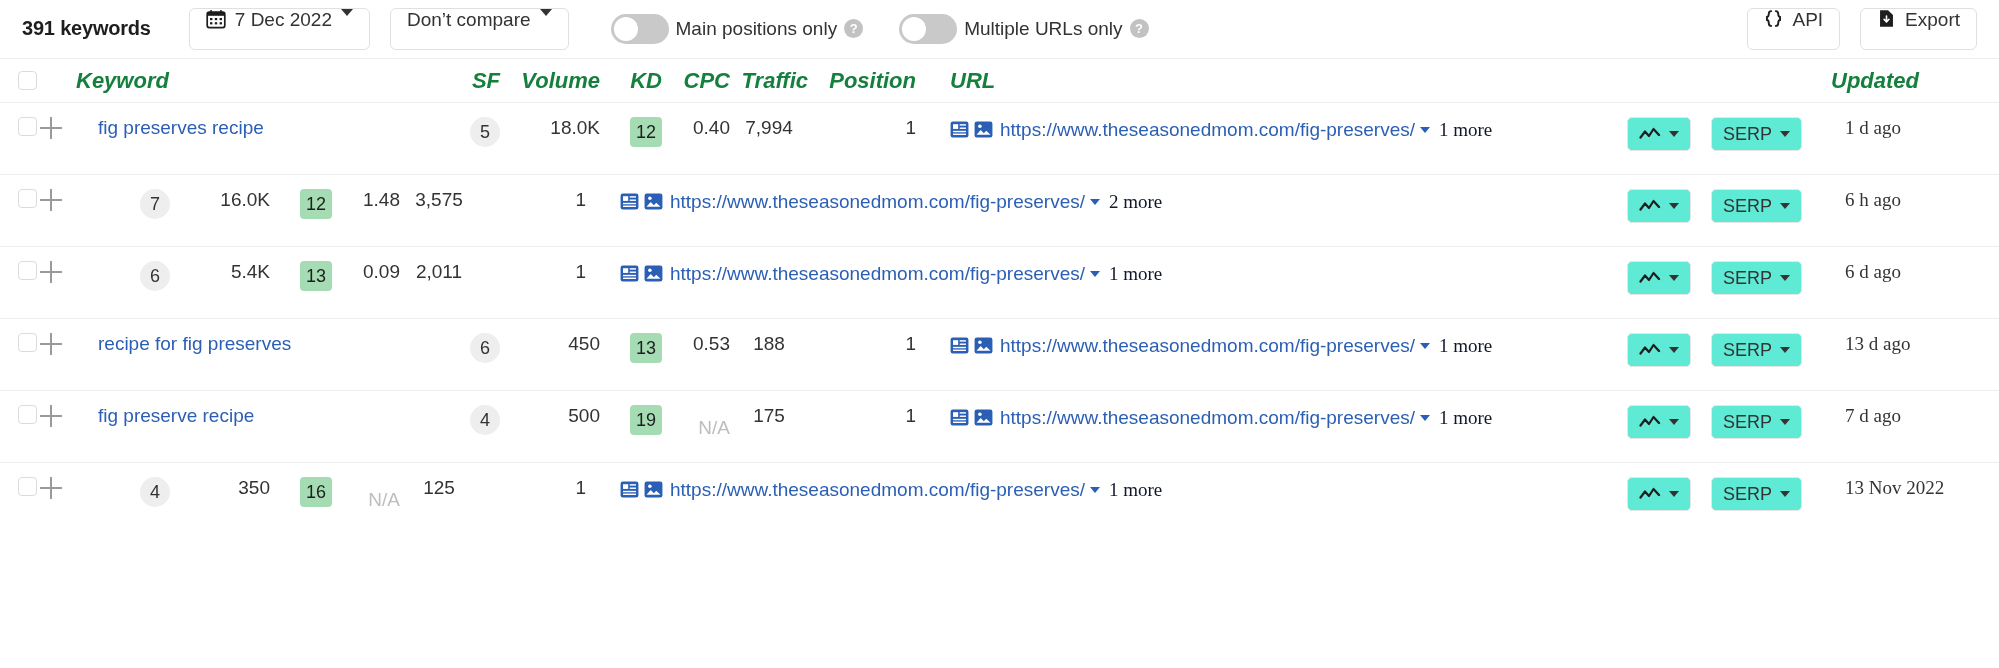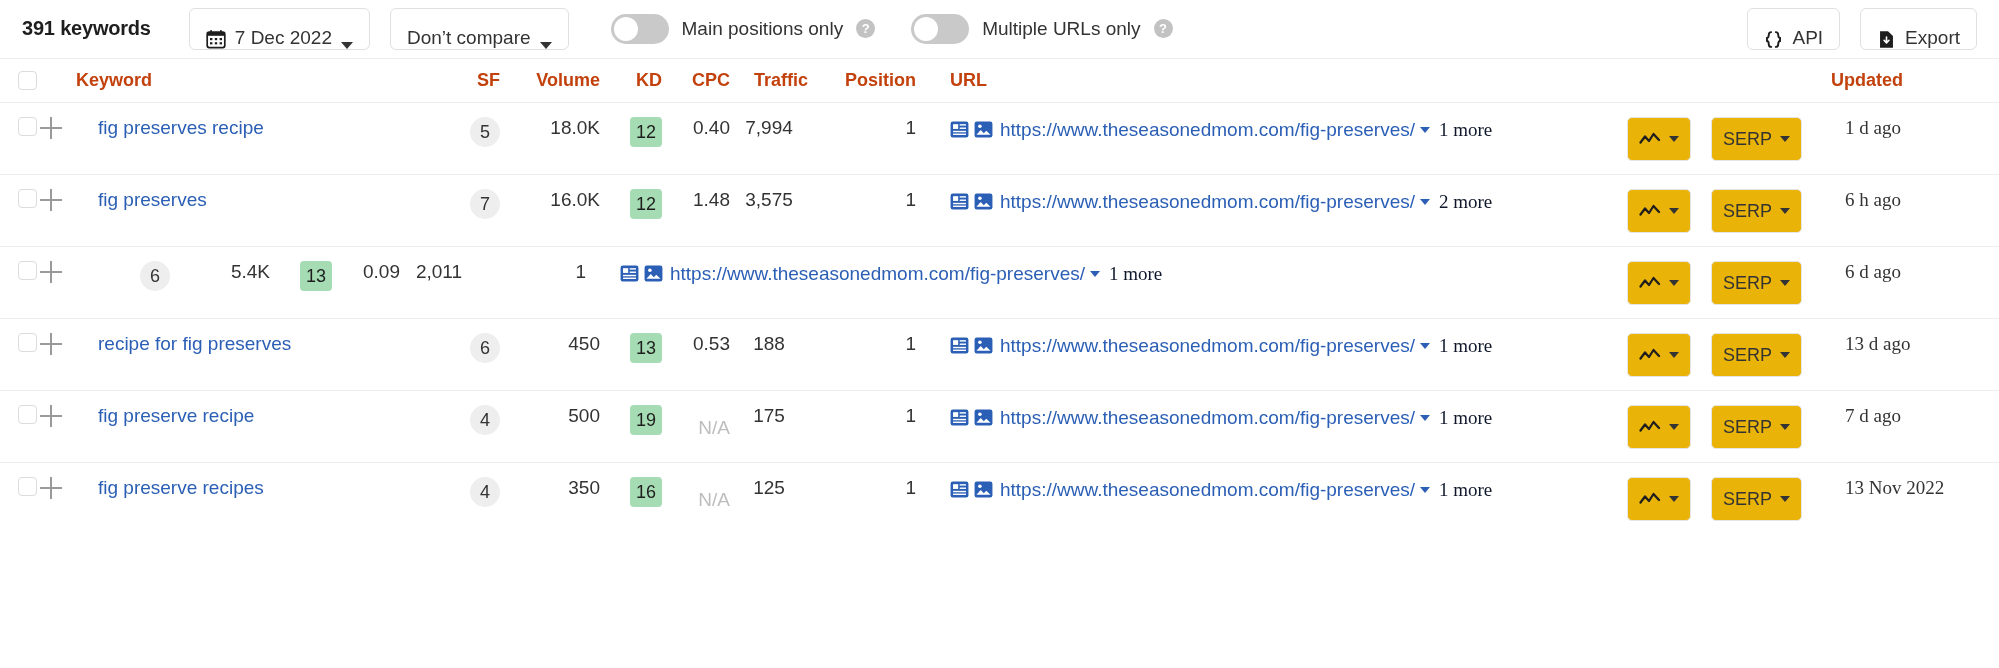--- a/index.html
+++ b/index.html
@@ -23,21 +23,21 @@
   }
   .kw-count {
     font-size: 20px;
     font-weight: bold;
     color: #1e1e1e;
     letter-spacing: -0.2px;
     white-space: nowrap;
   }
   .btn {
     display: inline-flex;
-    align-items: flex-end;
+    align-items: flex-start;
     gap: 9px;
     height: 42px;
     padding: 0 16px;
     border: 1px solid #e0e0e0;
     border-radius: 6px;
     background: #ffffff;
     font-size: 19px;
     color: #333333;
     cursor: pointer;
     white-space: nowrap;
@@ -53,21 +53,21 @@
   .caret.sm {
     border-left-width: 5px;
     border-right-width: 5px;
     border-top-width: 6px;
   }
   .cal-icon { width: 20px; height: 20px; flex: none; display:block; }
 
   .toggle-wrap {
     display: inline-flex;
     align-items: center;
-    gap: 13px;
+    gap: 7px;
     white-space: nowrap;
   }
   .toggle {
     width: 58px; height: 30px;
     border-radius: 15px;
     background: #c9c9c9;
     position: relative;
     flex: none;
     cursor: pointer;
   }
@@ -101,23 +101,24 @@
   .api-icon { width: 19px; height: 19px; flex:none; display:block; }
   .export-icon { width: 19px; height: 19px; flex:none; display:block; }
 
   
   .table { width: 100%; }
   .thead {
     display: flex;
     align-items: center;
     height: 44px;
     border-top: 1px solid #ededed;
-    font-size: 18px;
+    font-size: 22px;
     font-weight: bold;
-    color: #c2410c;
+    color: #15803d;
+    font-style: italic;
   }
   .row {
     display: flex;
     align-items: flex-start;
     min-height: 72px;
     border-top: 1px solid #ededed;
     font-size: 19px;
     color: #333333;
     padding-top: 14px;
   }
@@ -219,25 +220,25 @@
     vertical-align: 3px;
     cursor: pointer;
   }
   .more { color: #0f172a; margin-left: 6px; font-family: Liberation Serif, serif; }
 
   .mini-btn {
     display: inline-flex;
     align-items: center;
     justify-content: center;
     gap: 8px;
-    height: 44px;
+    height: 34px;
     padding: 10px 11px;
     border: 1px solid #e6e6e6;
     border-radius: 5px;
-    background: #eab308;
+    background: #5eead4;
     font-size: 18px;
     color: #333333;
     cursor: pointer;
     white-space: nowrap;
   }
   .trend-icon { width: 22px; height: 14px; display: block; }
   .upd-text { font-size: 19px; color: #333333; white-space: nowrap; font-family: Liberation Serif, serif; }
 </style>
 </head>
 <body>
@@ -393,23 +394,20 @@
     </div>
   </div>
 
   <div class="row">
     <div class="c-check">
       <span class="chk"></span>
     </div>
     <div class="c-plus">
       <span class="plus"></span>
     </div>
-    <div class="c-kw">
-      <a class="kw-link">fig preserves</a>
-    </div>
     <div class="c-sf">
       <span class="sf-pill">7</span>
     </div>
     <div class="c-vol">16.0K</div>
     <div class="c-kd">
       <span class="kd-badge">12</span>
     </div>
     <div class="c-cpc">1.48</div>
     <div class="c-traf">3,575</div>
     <div class="c-pos">1</div>
@@ -622,23 +620,20 @@
     </div>
   </div>
 
   <div class="row">
     <div class="c-check">
       <span class="chk"></span>
     </div>
     <div class="c-plus">
       <span class="plus"></span>
     </div>
-    <div class="c-kw">
-      <a class="kw-link">fig preserve recipes</a>
-    </div>
     <div class="c-sf">
       <span class="sf-pill">4</span>
     </div>
     <div class="c-vol">350</div>
     <div class="c-kd">
       <span class="kd-badge">16</span>
     </div>
     <div class="c-cpc na">N/A</div>
     <div class="c-traf">125</div>
     <div class="c-pos">1</div>

